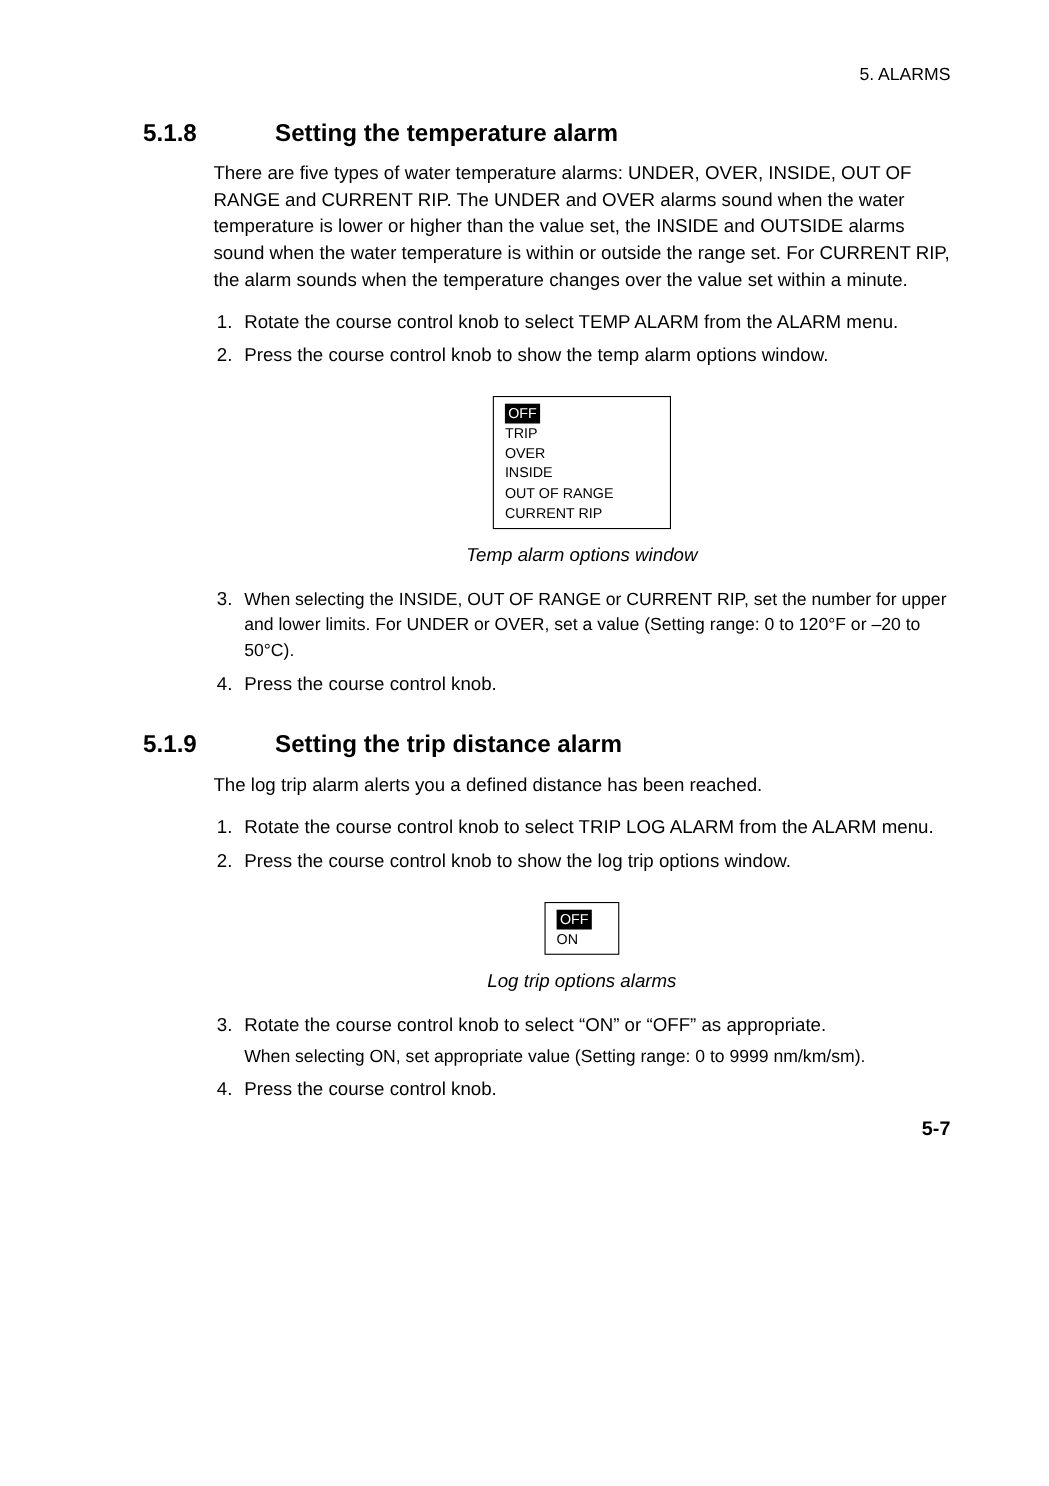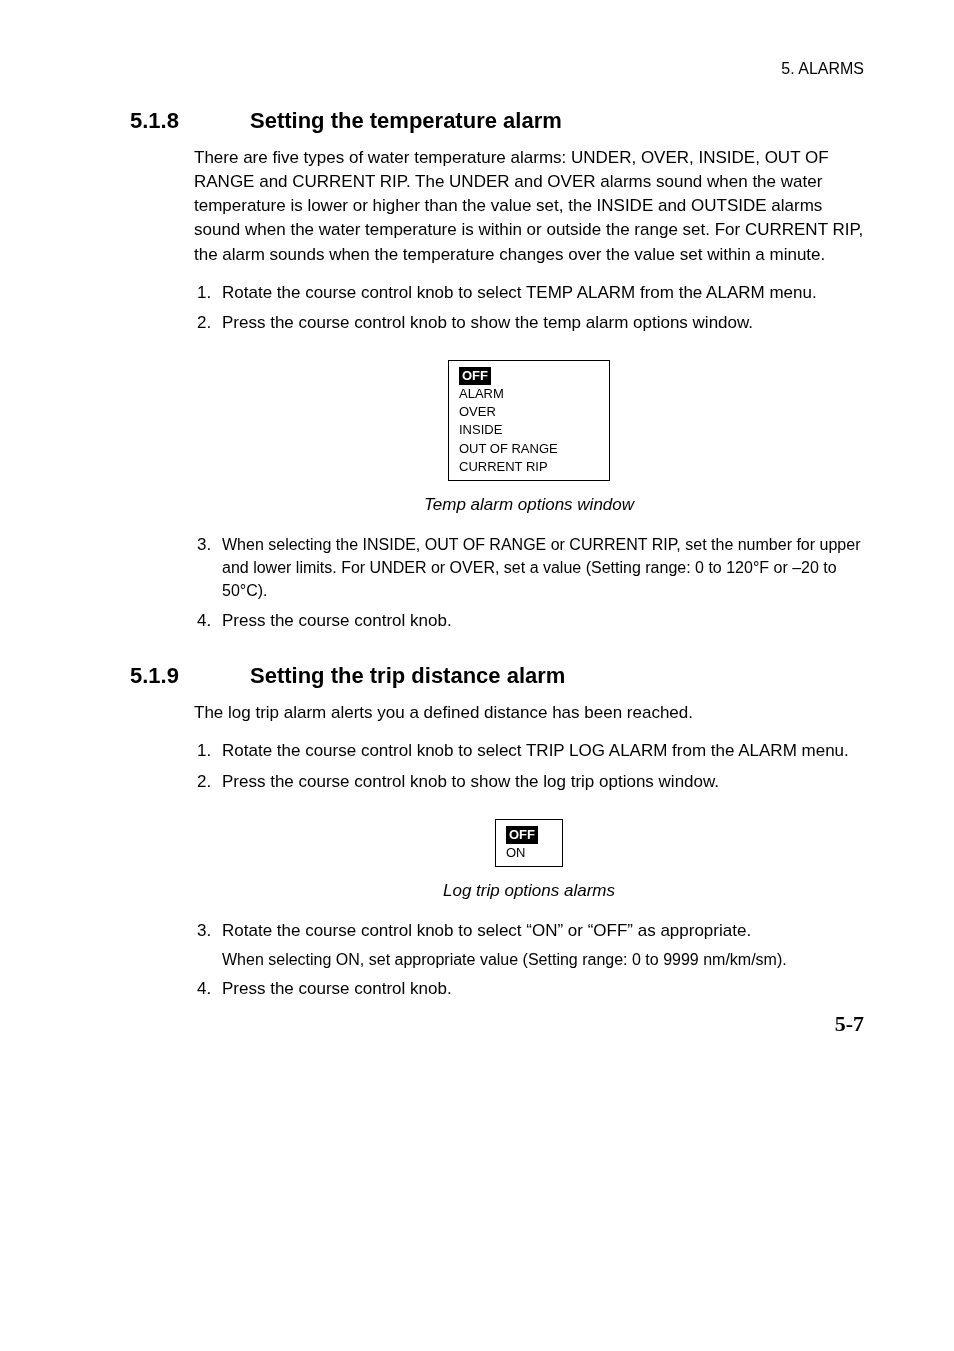--- a/index.html
+++ b/index.html
@@ -71,21 +71,21 @@
     text-align: left;
   }
   .option-line {
     font-size: 13px;
     white-space: nowrap;
   }
   .selected {
     display: inline-block;
     background: #000;
     color: #fff;
-    font-weight: bold;
+    font-weight: normal;
     padding: 0 3px;
     text-align: right;
   }
   .figure-wrap {
     display: flex;
     flex-direction: column;
     align-items: center;
     margin: 4px 0 18px 0;
   }
   .figure-caption {
@@ -97,23 +97,22 @@
   .sub-note {
     font-size: 16px;
     line-height: 1.45;
     margin-top: 4px;
     margin-bottom: 4px;
   }
   .page-num {
     position: absolute;
     bottom: 42px;
     right: 90px;
-    font-size: 22px;
+    font-size: 18px;
     font-weight: bold;
-    font-family: Liberation Serif, serif;
   }
 </style>
 </head>
 <body>
 
 <div class="page">
 
   <div class="page-header-right">5.  ALARMS</div>
 
   <div class="section">
@@ -126,21 +125,21 @@
       <div class="para">There are five types of water temperature alarms: UNDER, OVER, INSIDE, OUT OF RANGE and CURRENT RIP. The UNDER and OVER alarms sound when the water temperature is lower or higher than the value set, the INSIDE and OUTSIDE alarms sound when the water temperature is within or outside the range set. For CURRENT RIP, the alarm sounds when the temperature changes over the value set within a minute.</div>
 
       <ol class="numbered">
         <li>Rotate the course control knob to select TEMP ALARM from the ALARM menu.</li>
         <li>Press the course control knob to show the temp alarm options window.</li>
       </ol>
 
       <div class="figure-wrap">
         <div class="option-box box-temp">
           <div class="option-line"><span class="selected">OFF</span></div>
-          <div class="option-line">ALARM</div>
+          <div class="option-line">TRIP</div>
           <div class="option-line">OVER</div>
           <div class="option-line">INSIDE</div>
           <div class="option-line">OUT OF RANGE</div>
           <div class="option-line">CURRENT RIP</div>
         </div>
         <div class="figure-caption">Temp alarm options window</div>
       </div>
 
       <ol class="numbered" start="3">
         <li>

